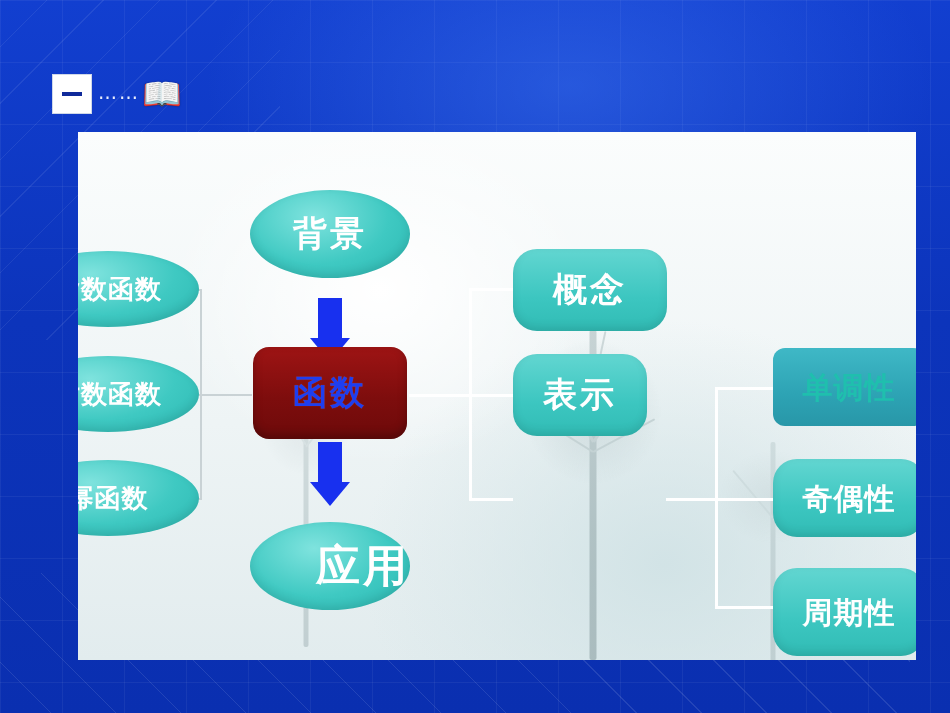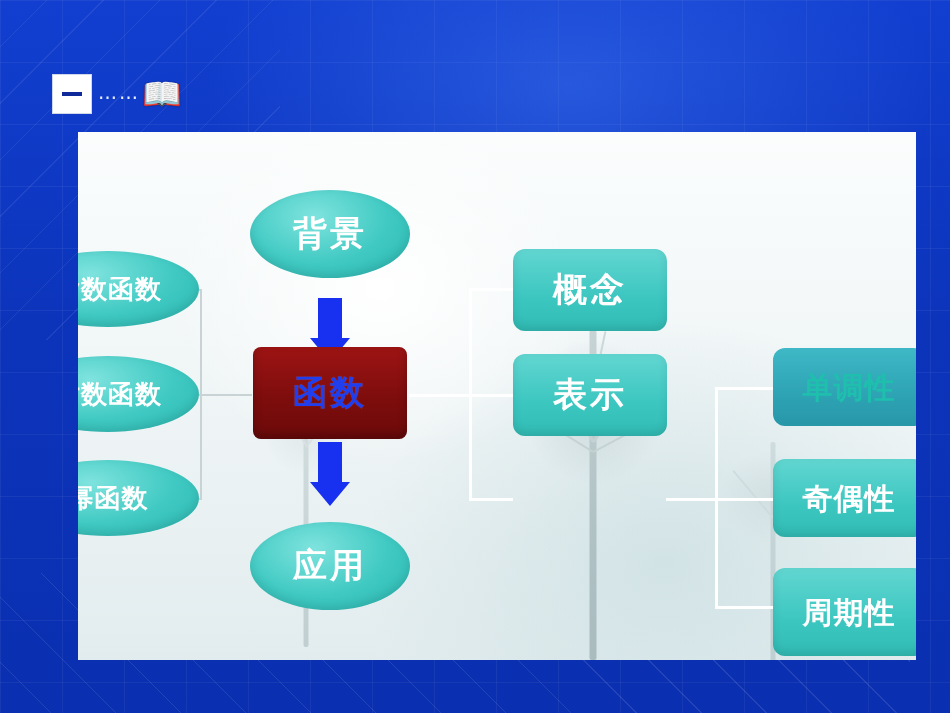--- a/index.html
+++ b/index.html
@@ -165,26 +165,26 @@
     line-height: 1.1;
     letter-spacing: 3px;
     box-sizing: border-box;
   }
   .ellipse {
     border-radius: 50%;
     background: radial-gradient(ellipse at 40% 30%, #7fe3de 0%, #3fc9c2 55%, #2bb7b1 100%);
     box-shadow: inset 0 -4px 10px rgba(0,0,0,0.10);
   }
   .rounded {
-    border-radius: 12px;
+    border-radius: 24px;
     background: linear-gradient(180deg, #62d6d1 0%, #3cc6c0 60%, #31bcb5 100%);
     box-shadow: inset 0 -4px 10px rgba(0,0,0,0.10);
   }
   .center-node {
-    border-radius: 8px;
+    border-radius: 16px;
     background: linear-gradient(180deg, #9e1414 0%, #7e0d0d 55%, #6d0a0a 100%);
     color: #1e3ef0;
     text-shadow: 0 0 1px rgba(255,255,255,0.25);
     box-shadow: inset 0 -4px 10px rgba(0,0,0,0.25);
   }
   .node-teal-dark {
     border-radius: 12px;
     background: linear-gradient(180deg, #3fb8c6 0%, #2da3b4 60%, #2897a8 100%);
     color: #1fbfae;
   }
@@ -282,38 +282,38 @@
     </div>
 
     <div class="node ellipse" style="left:172px; top:58px; width:160px; height:88px; font-size:34px;">
       <span>背景</span>
     </div>
 
     <div class="node center-node" style="left:175px; top:215px; width:154px; height:92px; font-size:34px;">
       <span>函数</span>
     </div>
 
-    <div class="node ellipse" style="left:172px; top:390px; width:160px; height:88px; font-size:34px;">
+    <div class="node ellipse" style="left:172px; top:390px; width:160px; height:88px; font-size:44px;justify-content:flex-end;">
       <span>应用</span>
     </div>
 
     <div class="node ellipse" style="left:-61px; top:119px; width:182px; height:76px; font-size:26px; letter-spacing:1px;">
       <span>指数函数</span>
     </div>
     <div class="node ellipse" style="left:-61px; top:224px; width:182px; height:76px; font-size:26px; letter-spacing:1px;">
       <span>对数函数</span>
     </div>
     <div class="node ellipse" style="left:-61px; top:328px; width:182px; height:76px; font-size:26px; letter-spacing:1px;">
       <span>幂函数</span>
     </div>
 
     <div class="node rounded" style="left:435px; top:117px; width:154px; height:82px; font-size:34px;">
       <span>概念</span>
     </div>
-    <div class="node rounded" style="left:435px; top:222px; width:154px; height:82px; font-size:34px;">
+    <div class="node rounded" style="left:435px; top:222px; width:134px; height:82px; font-size:34px;">
       <span>表示</span>
     </div>
 
     <div class="node node-teal-dark" style="left:695px; top:216px; width:152px; height:78px; font-size:30px; letter-spacing:1px;">
       <span>单调性</span>
     </div>
     <div class="node rounded" style="left:695px; top:327px; width:152px; height:78px; font-size:30px; letter-spacing:1px;text-align:right;">
       <span>奇偶性</span>
     </div>
     <div class="node rounded" style="left:695px; top:436px; width:152px; height:88px; font-size:30px; letter-spacing:1px;">

